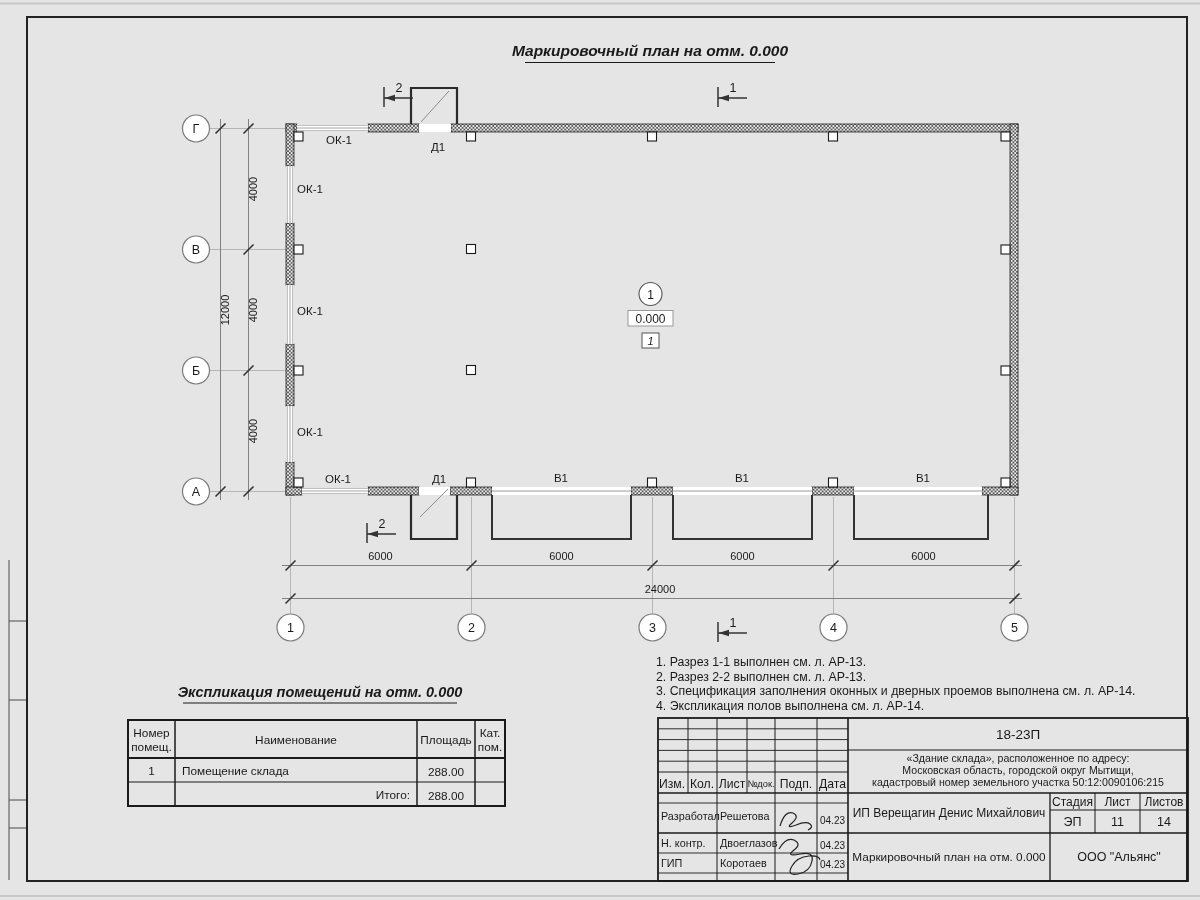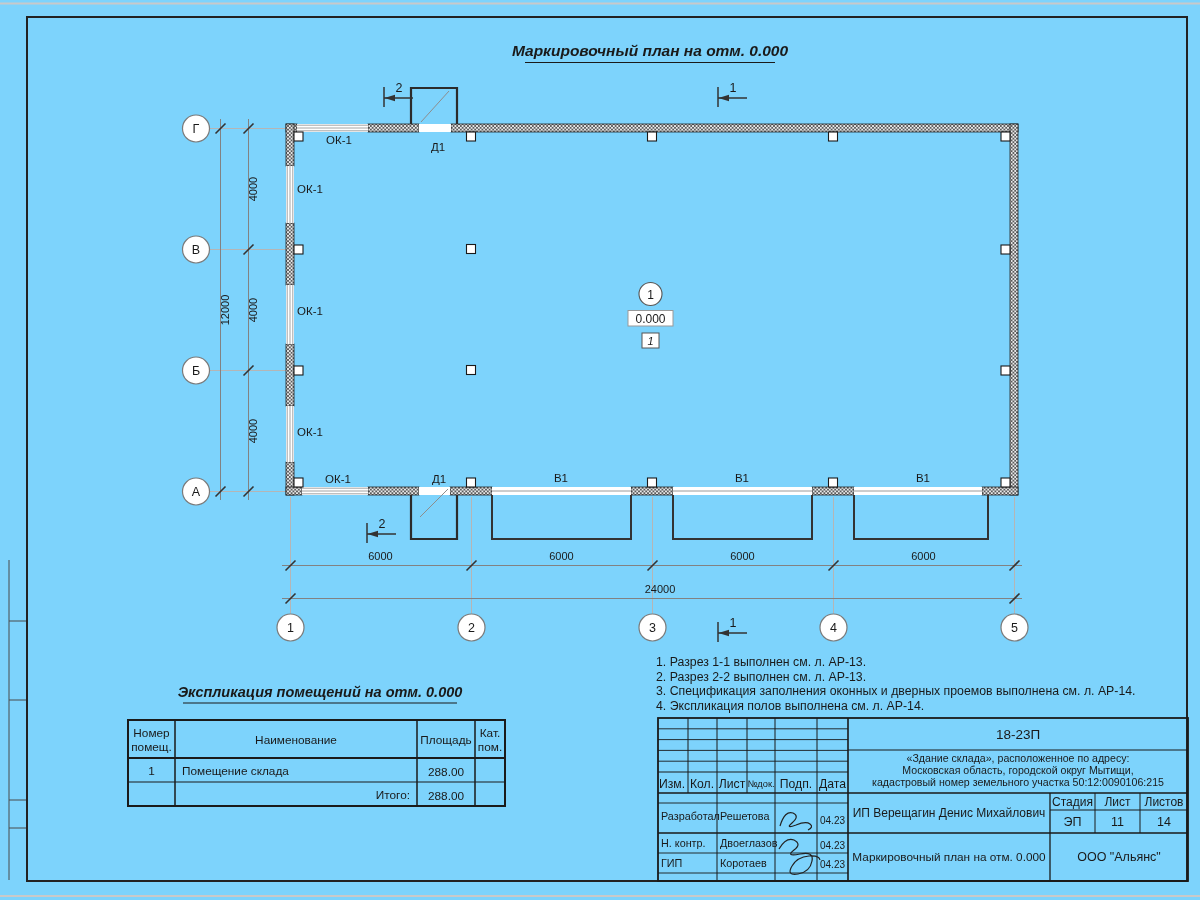--- a/index.html
+++ b/index.html
@@ -1,16 +1,16 @@
 <!DOCTYPE html>
 <html><head>
 <meta charset="utf-8">
 <style>
   html,body{margin:0;padding:0;background:#ffffff;}
-  .sheet{position:relative;width:1200px;height:900px;background:#7dd3fc;overflow:hidden;}
+  .sheet{position:relative;width:1200px;height:900px;background:#e5e5e5;overflow:hidden;}
   svg text{font-family:"Liberation Sans","DejaVu Sans",sans-serif;fill:#1a1a1a;}
   .it{font-style:italic;}
   .bd{font-weight:bold;}
 </style>
 </head>
 <body>
 <div class="sheet">
 
 
 

